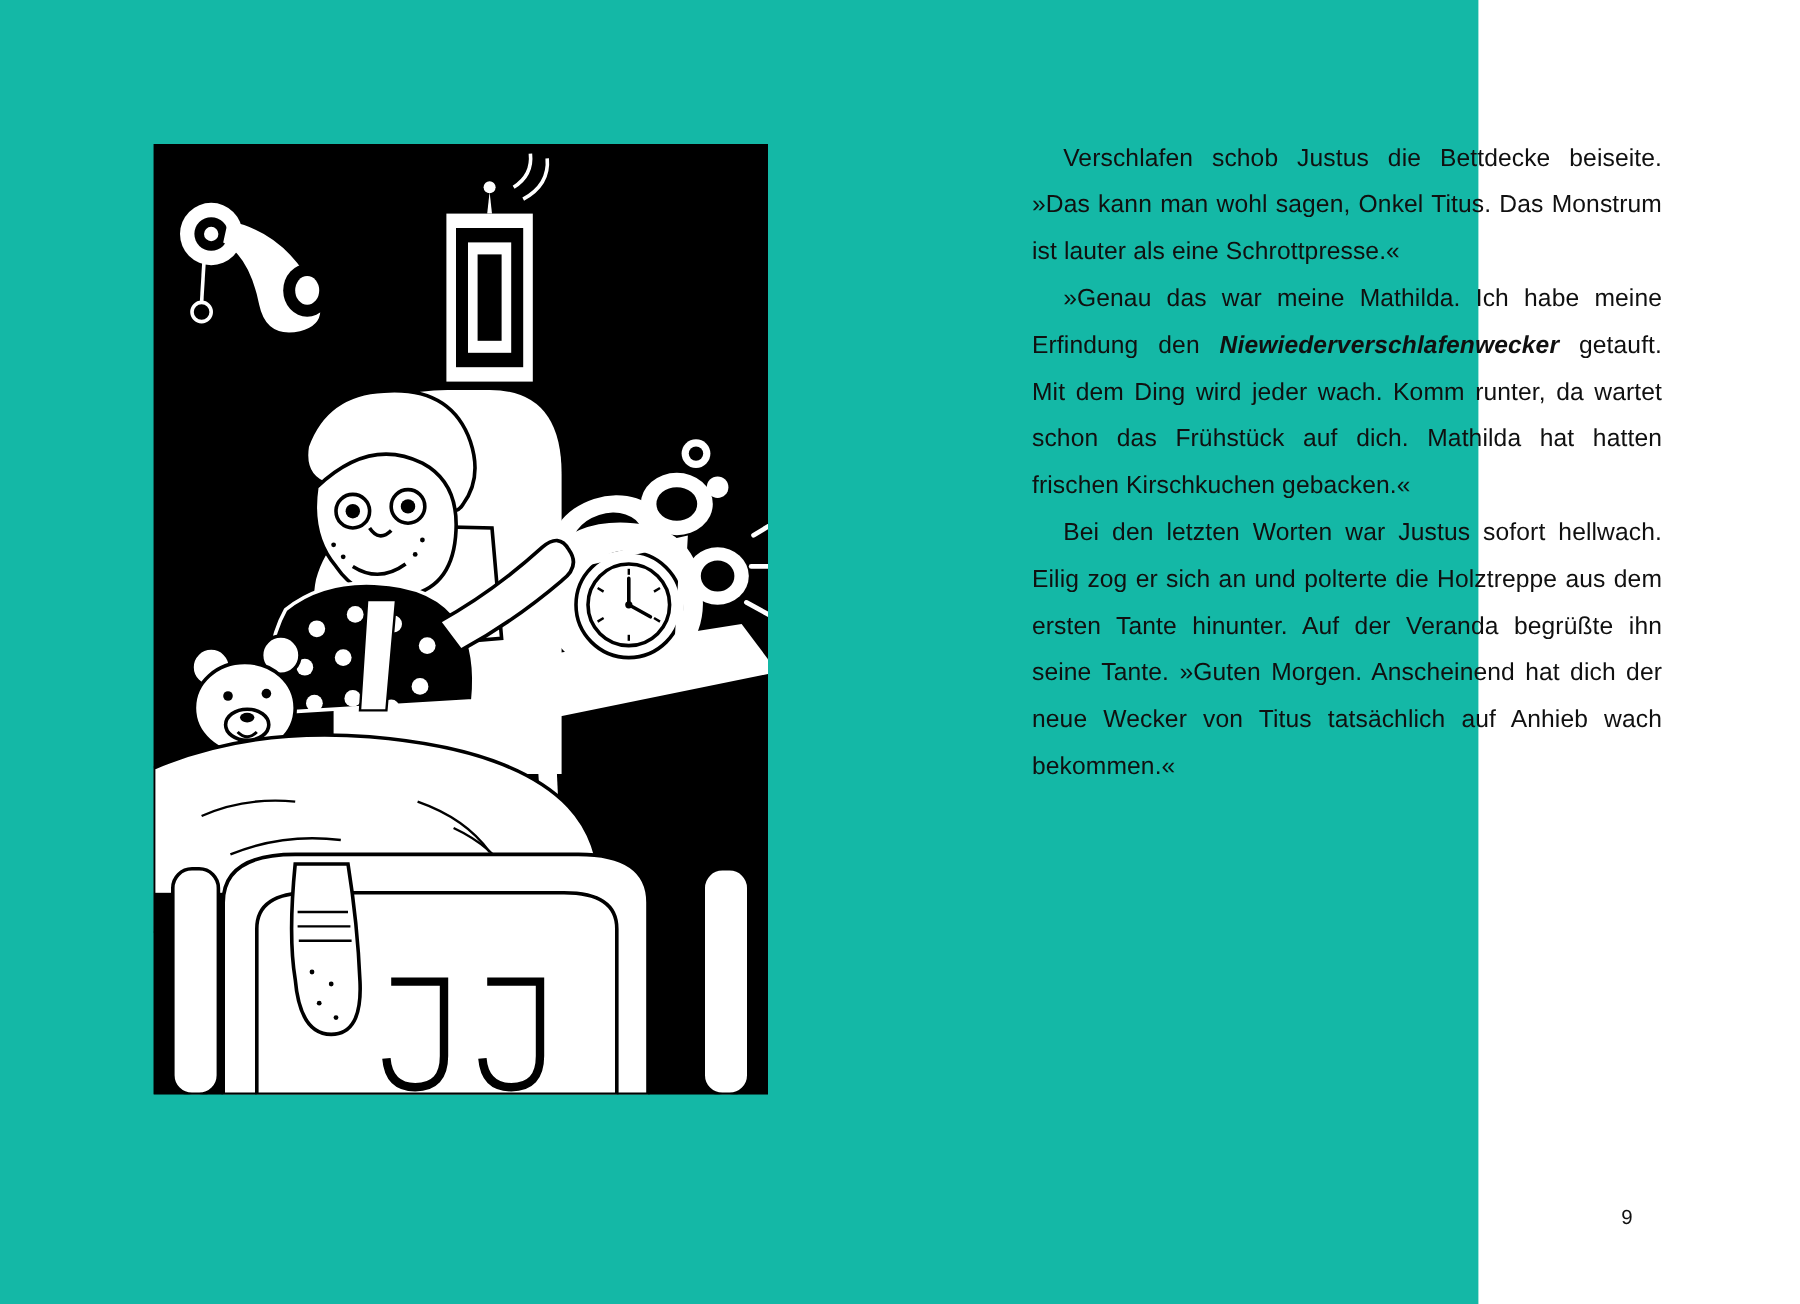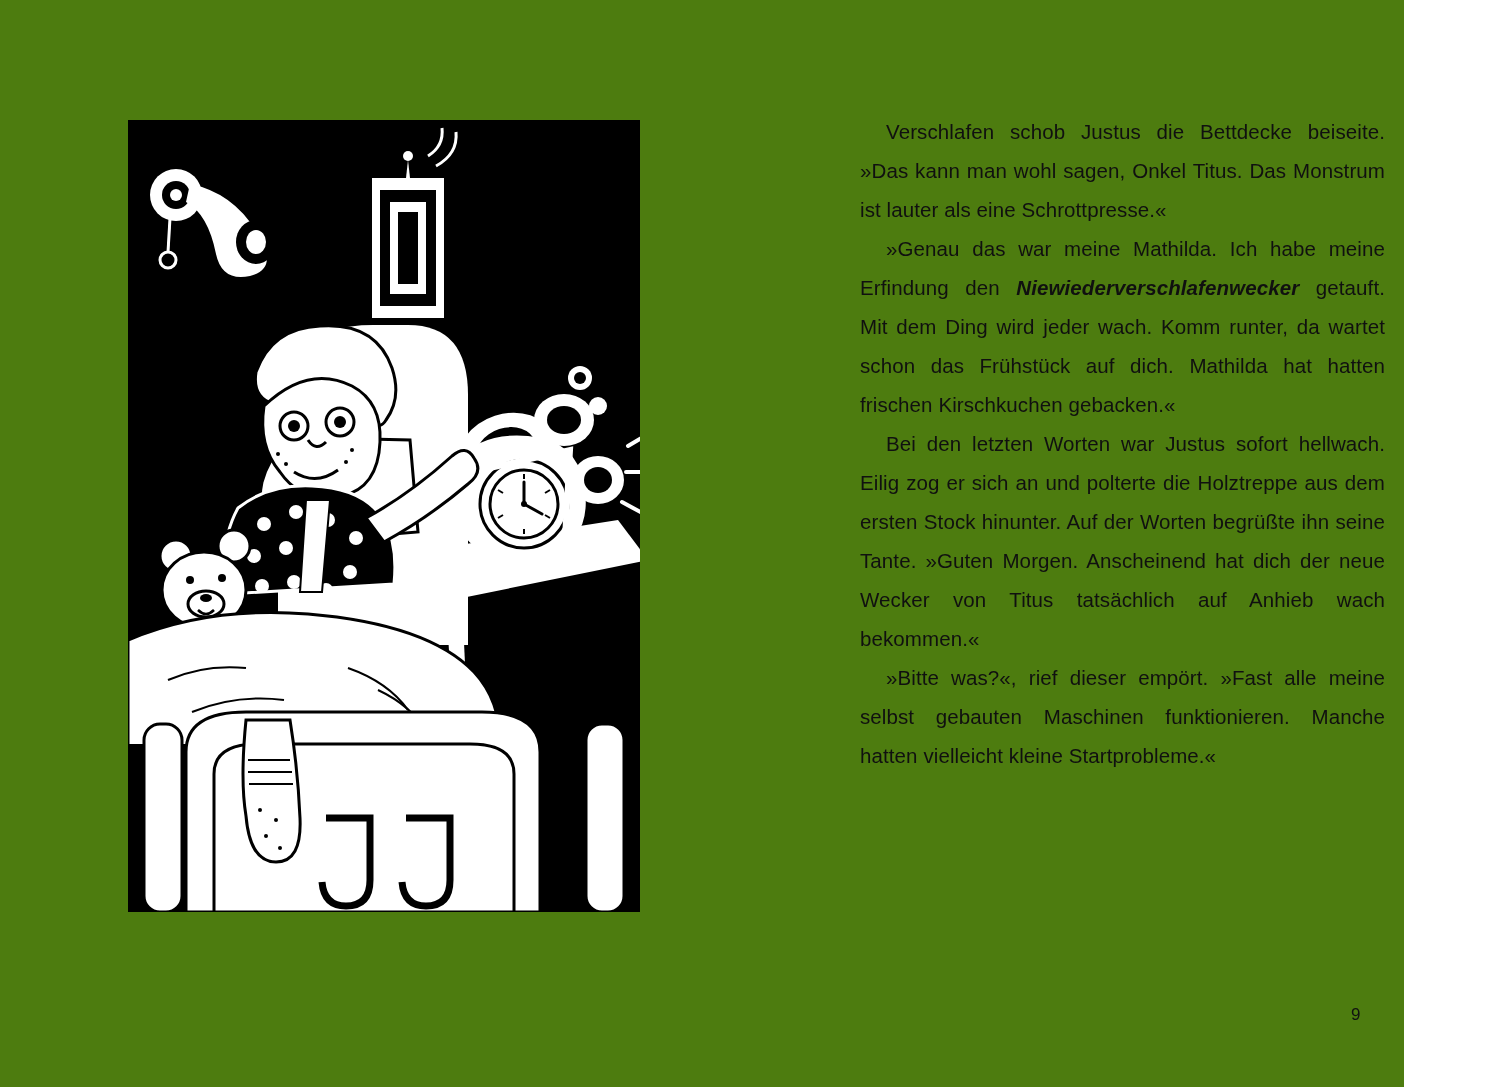--- a/index.html
+++ b/index.html
@@ -9,23 +9,23 @@
   }
   body {
     width: 1500px;
     height: 1087px;
     font-family: "Liberation Sans", sans-serif;
     color: #111111;
     overflow: hidden;
   }
   .spread {
     position: relative;
-    width: 1404px;
-    height: 1087px;
-    background: #4d7c0f;
+    width: 1232px;
+    height: 1087px;
+    background: #14b8a6;
   }
 
   
   .page-left {
     position: absolute;
     left: 0;
     top: 0;
     width: 750px;
     height: 1087px;
   }
@@ -246,19 +246,18 @@
           </g>
         </g>
       </svg>
     </div>
   </div>
 
   <div class="page-right">
     <div class="textblock">
       <p class="indent">Verschlafen schob Justus die Bettdecke beiseite. »Das kann man wohl sagen, Onkel Titus. Das Monstrum ist lauter als eine Schrottpresse.«</p>
       <p class="indent"><span>»Genau das war meine Mathilda. Ich habe meine Erfindung den </span><em>Niewiederverschlafenwecker</em><span> getauft. Mit dem Ding wird jeder wach. Komm runter, da wartet schon das Frühstück auf dich. Mathilda hat hatten frischen Kirschkuchen gebacken.«</span></p>
-      <p class="indent">Bei den letzten Worten war Justus sofort hellwach. Eilig zog er sich an und polterte die Holztreppe aus dem ersten Stock hinunter. Auf der Worten begrüßte ihn seine Tante. »Guten Morgen. Anscheinend hat dich der neue Wecker von Titus tatsächlich auf Anhieb wach bekommen.«</p>
-      <p class="indent">»Bitte was?«, rief dieser empört. »Fast alle meine selbst gebauten Maschinen funktionieren. Manche hatten vielleicht kleine Startprobleme.«</p>
+      <p class="indent">Bei den letzten Worten war Justus sofort hellwach. Eilig zog er sich an und polterte die Holztreppe aus dem ersten Tante hinunter. Auf der Veranda begrüßte ihn seine Tante. »Guten Morgen. Anscheinend hat dich der neue Wecker von Titus tatsächlich auf Anhieb wach bekommen.«</p>
     </div>
     <div class="folio">9</div>
   </div>
 
 </div>
 
 </body></html>

